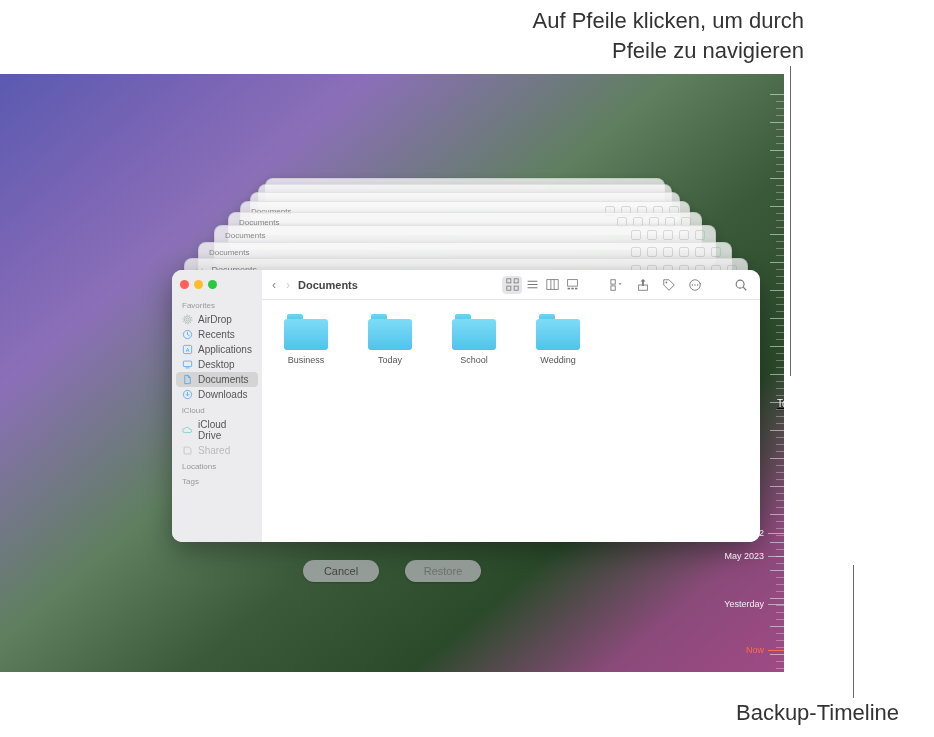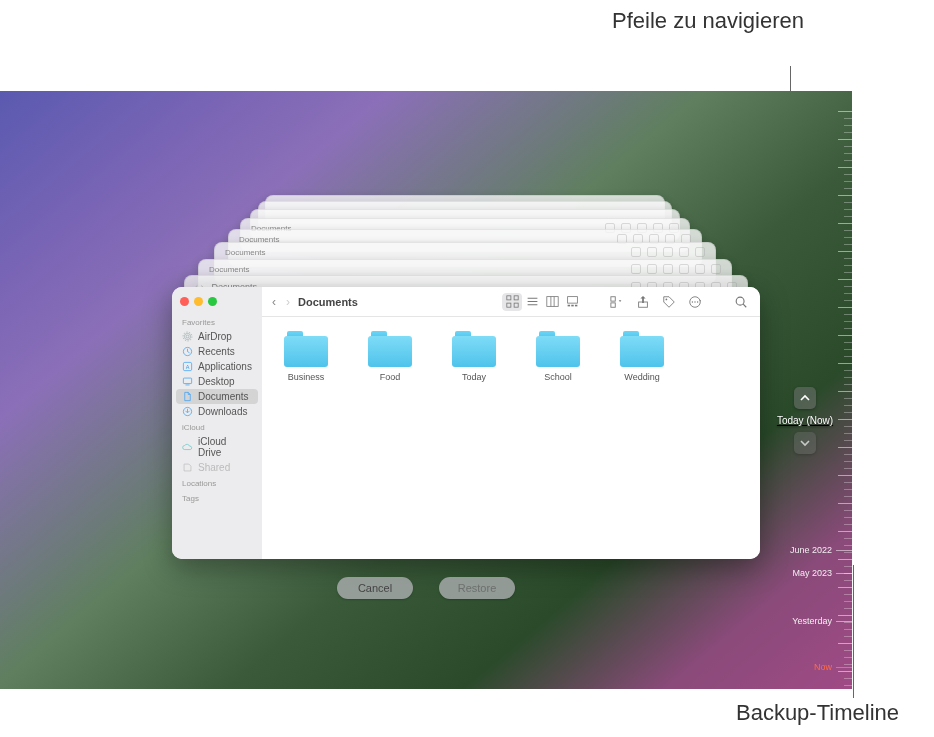--- a/index.html
+++ b/index.html
@@ -7,21 +7,21 @@
 
   
   .callout-top { position: absolute; top: 6px; right: 130px; text-align: right; font-size: 22px; color: #333; line-height: 1.35; }
   .callout-top .line { display: block; }
   .callout-top-rule { position: absolute; top: 66px; right: 143px; width: 1px; height: 310px; background: #666; }
 
   .callout-bot { position: absolute; right: 35px; top: 700px; font-size: 22px; color: #333; }
   .callout-bot-rule { position: absolute; right: 80px; top: 565px; width: 1px; height: 133px; background: #666; }
 
   
-  .desktop { position: absolute; left: 0; top: 91px; width: 852px; height: 598px; background: linear-gradient(140deg, #5a5ab0 0%, #7a65b5 15%, #8b6fb8 25%, #5f7f5f 45%, #3a5a3a 60%, #2a4a2a 75%, #8a4a7a 88%, #a04a85 100%); overflow: hidden; }
+  .desktop { position: absolute; left: 0; top: 74px; width: 784px; height: 598px; background: linear-gradient(140deg, #5a5ab0 0%, #7a65b5 15%, #8b6fb8 25%, #5f7f5f 45%, #3a5a3a 60%, #2a4a2a 75%, #8a4a7a 88%, #a04a85 100%); overflow: hidden; }
 
   
   .timeline { position: absolute; right: 0; top: 0; width: 72px; height: 100%; }
   .tick { position: absolute; right: 0; width: 14px; height: 1px; background: rgba(255,255,255,0.5); }
   .tick.small { width: 8px; background: rgba(255,255,255,0.3); }
   .timeline-label { position: absolute; right: 20px; font-size: 9px; color: rgba(255,255,255,0.9); white-space: nowrap; text-align: right; transform: translateY(-50%); }
   .timeline-label.now { color: #ff6b47; font-weight: 500; }
 
   
   .ghost { position: absolute; background: rgba(248,248,248,0.80); border-radius: 8px; box-shadow: 0 2px 8px rgba(0,0,0,0.15); border: 1px solid rgba(0,0,0,0.08); }
@@ -72,20 +72,21 @@
   
   .bottom-btns { position:absolute; left:0; right:0; top: 486px; display:flex; justify-content:center; gap: 26px; }
   .btn { min-width: 76px; padding: 5px 0; font-size: 11px; border-radius: 11px; background: rgba(180,180,185,0.75); color:#444; text-align:center; box-shadow: 0 1px 2px rgba(0,0,0,0.2); }
   .btn.disabled { color: rgba(70,70,70,0.5); }
 
 </style>
 </head>
 <body>
 
 <div class="callout-top">
+  <span class="line">Auf Pfeile klicken, um durch</span>
   <span class="line">Pfeile zu navigieren</span>
 </div>
 <div class="callout-top-rule"></div>
 
 <div class="desktop">
 
   <div class="ghost" style="left:265px; top:104px; width:400px; height:30px;"></div>
   <div class="ghost" style="left:258px; top:110px; width:414px; height:30px;"></div>
   <div class="ghost" style="left:250px; top:118px; width:430px; height:32px;"></div>
   <div class="ghost" style="left:240px; top:127px; width:450px; height:34px;">
@@ -317,27 +318,20 @@
             </svg>
           </div>
       </div>
       <div class="content" id="folders">
           <div class="folder-item">
             <div class="folder-icon">
               <div class="tab"></div>
               <div class="body"></div>
             </div>
             <div class="folder-label">Business</div>
-          </div>
-          <div class="folder-item">
-            <div class="folder-icon">
-              <div class="tab"></div>
-              <div class="body"></div>
-            </div>
-            <div class="folder-label">Food</div>
           </div>
           <div class="folder-item">
             <div class="folder-icon">
               <div class="tab"></div>
               <div class="body"></div>
             </div>
             <div class="folder-label">Today</div>
           </div>
           <div class="folder-item">
             <div class="folder-icon">

